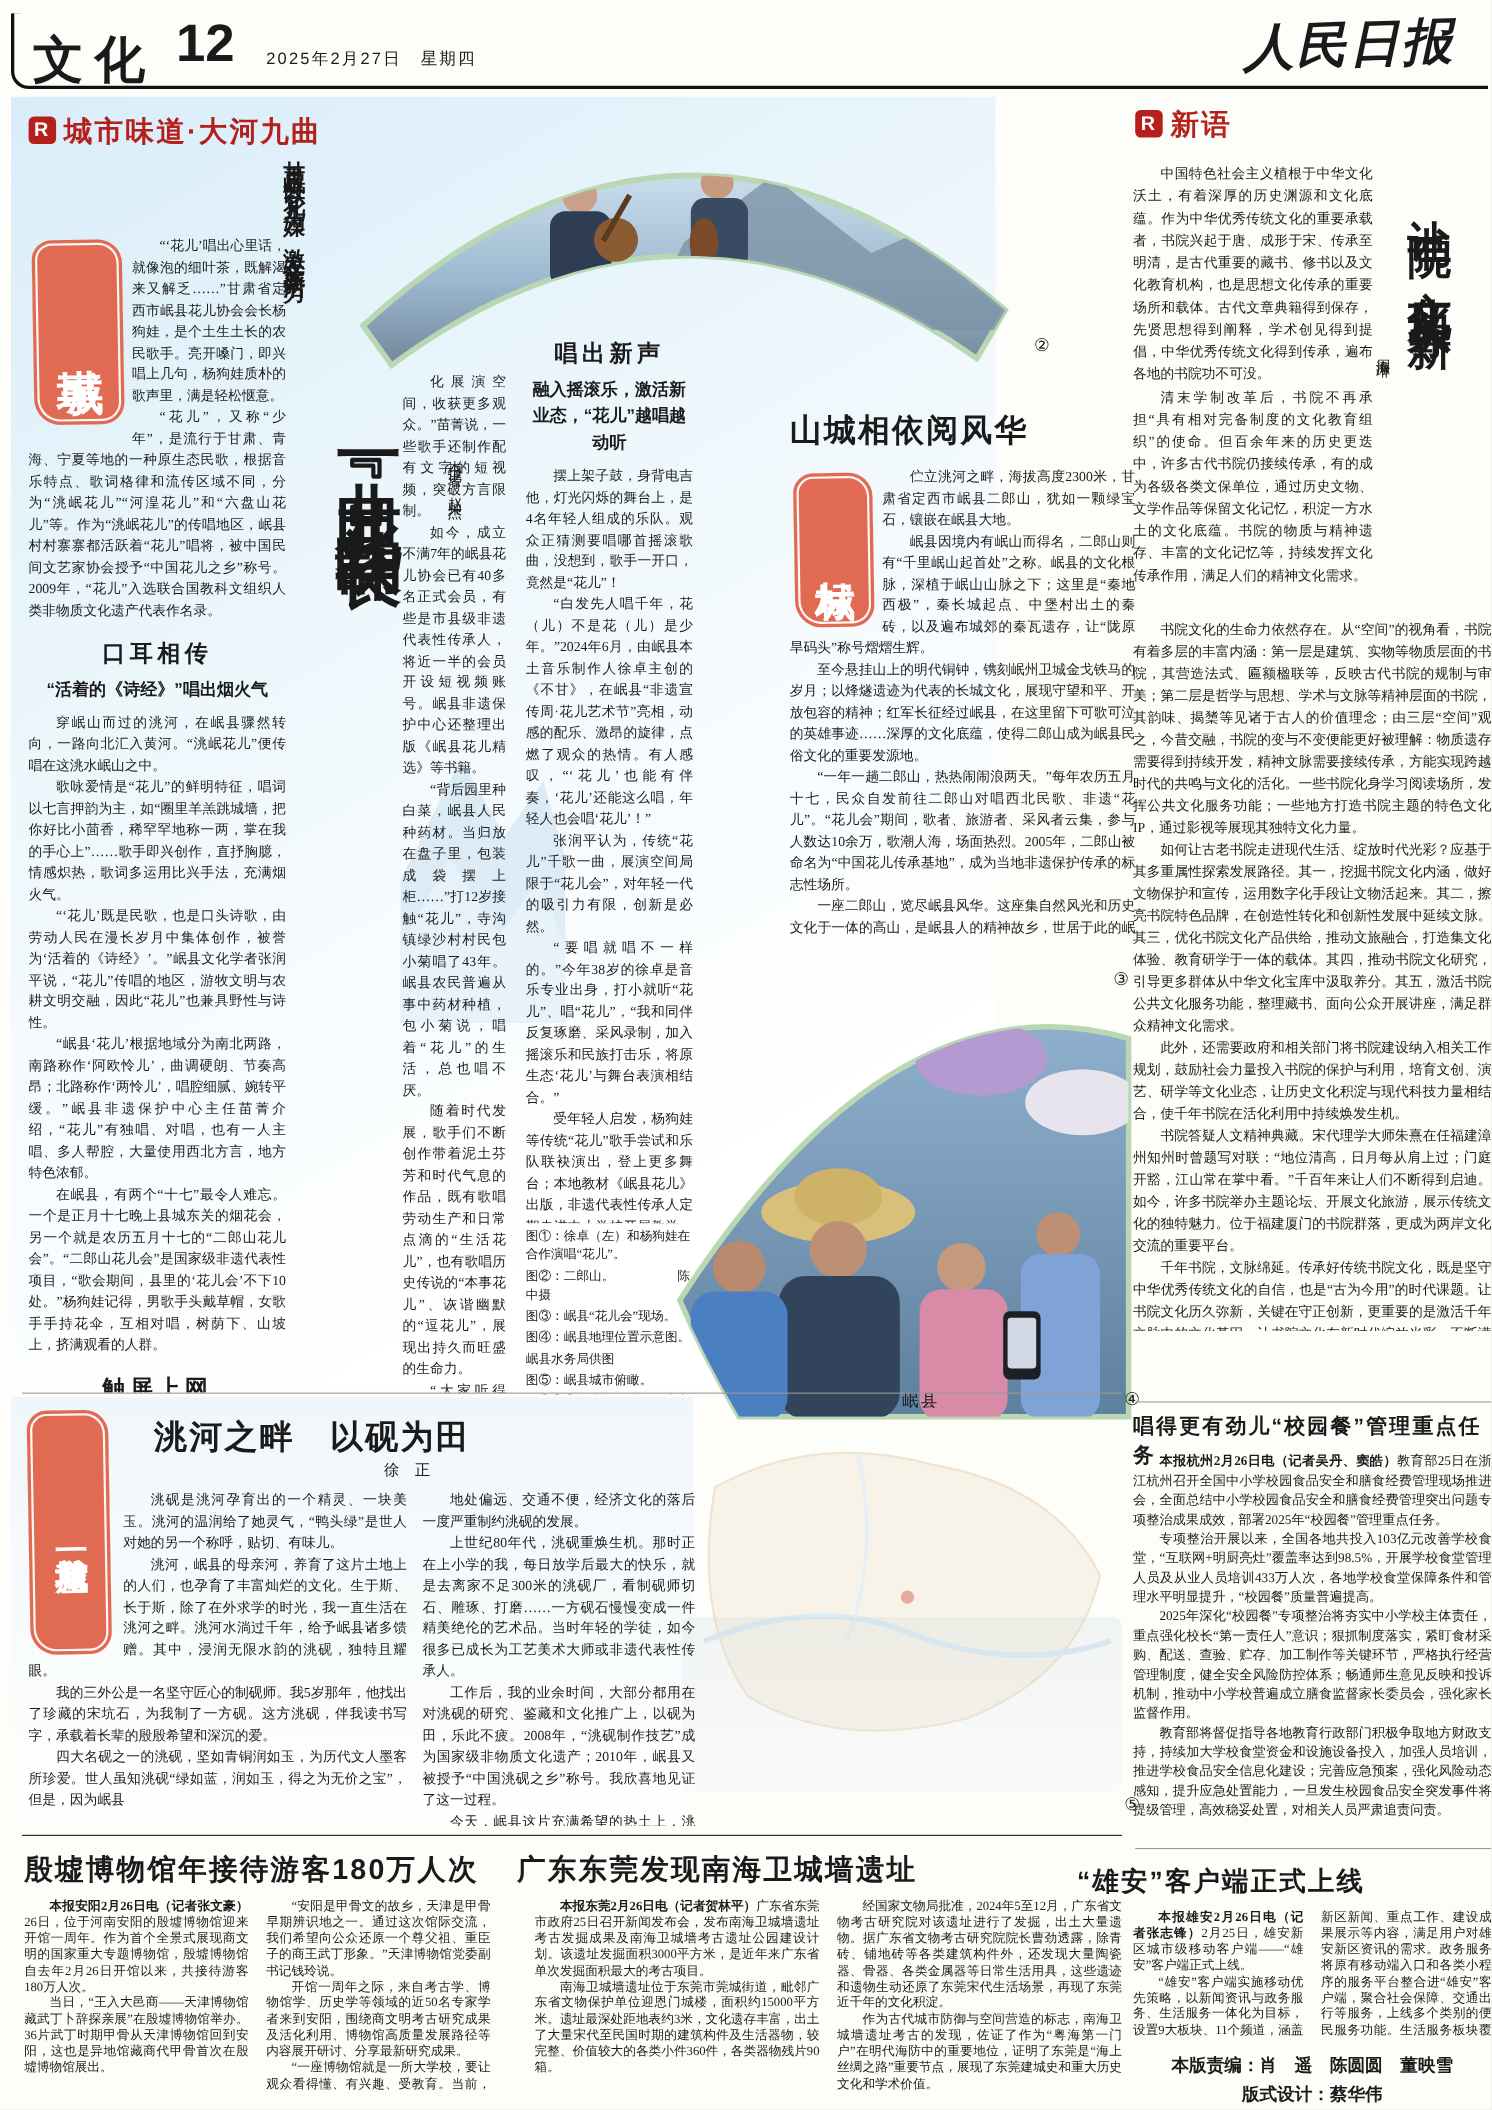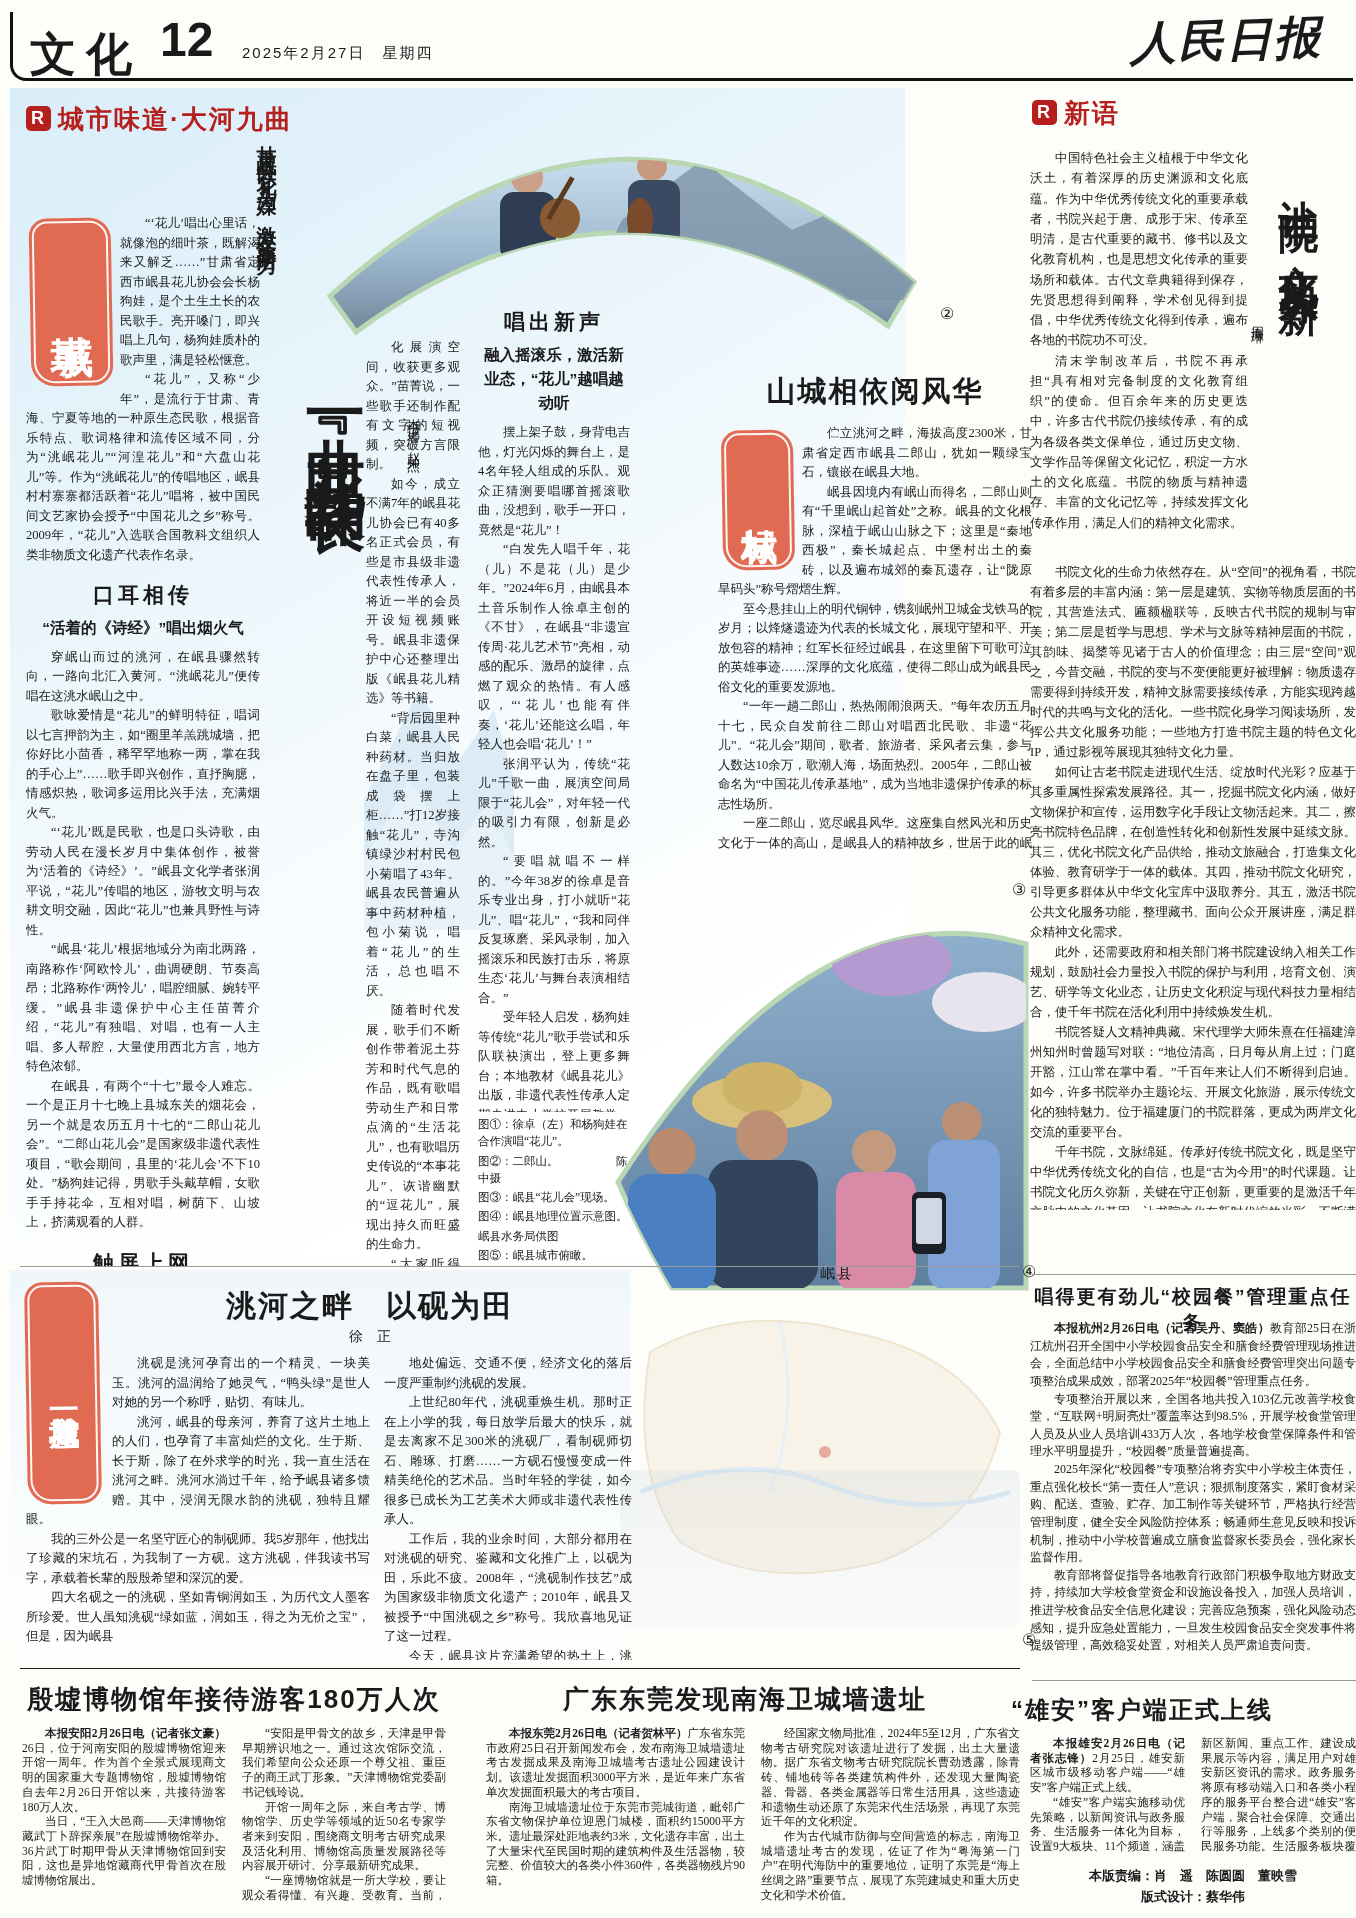--- a/index.html
+++ b/index.html
@@ -32,21 +32,21 @@
   .col p{margin:0;text-indent:2em;}
   .tight{font-size:11.5px;line-height:1.28;}
   .subhead{font-family:"Liberation Sans",sans-serif;font-weight:700;text-align:center;margin:14px 0 4px;}
   .sub-big{font-size:21px;letter-spacing:4px;}
   .sub-small{font-size:15.5px;margin-top:2px;margin-bottom:8px;}
   .vert{writing-mode:vertical-rl;text-orientation:upright;}
   .note{font-weight:700;}
   .twocol{column-count:2;column-gap:16px;}
   .caps{font-size:11.5px;line-height:1.5;}
   .caps p{margin:0 0 2px;text-indent:0;}
-  .news-hl{text-align:center;letter-spacing:2px;}
+  .news-hl{text-align:left;letter-spacing:2px;}
   .circ{font-size:16px;color:#222;font-family:"Liberation Sans",sans-serif;}
   .kai{font-family:"Liberation Serif","DejaVu Serif",serif;}
 </style>
 </head>
 <body>
 
 <div class="page">
 
   <div class="abs bracket" style="left:10px;top:12px;width:1340px;height:66px;"></div>
   <div class="abs hl sect-title" style="left:30px;top:24px;">文化</div>
@@ -286,18 +286,18 @@
   </div>
 
   <div class="abs hl news-hl" style="left:979px;top:1694px;width:326px;font-size:24px;">“雄安”客户端正式上线</div>
   <div class="abs col twocol tight" style="left:1030px;top:1736px;width:326px;height:126px;">
     <p><b>本报雄安2月26日电</b><b>（记者张志锋）</b><span>2月25日，雄安新区城市级移动客户端——“雄安”客户端正式上线。</span></p>
     <div>
         <p>“雄安”客户端实施移动优先策略，以新闻资讯与政务服务、生活服务一体化为目标，设置9大板块、11个频道，涵盖新区新闻、重点工作、建设成果展示等内容，满足用户对雄安新区资讯的需求。政务服务将原有移动端入口和各类小程序的服务平台整合进“雄安”客户端，聚合社会保障、交通出行等服务，上线多个类别的便民服务功能。生活服务板块覆盖“吃住行游购娱”，以及医疗、教育等领域，提升用户在雄安生活和安居的便利性和获得感。</p>
       </div>
   </div>
 
-  <div class="abs" style="left:1030px;top:1866px;width:326px;text-align:center;font-size:13px;line-height:1.6;">
+  <div class="abs" style="left:1030px;top:1866px;width:326px;text-align:center;font-size:16px;line-height:1.6;">
     <div class="note">本版责编：肖　遥　陈圆圆　董映雪</div>
     <div class="note">版式设计：蔡华伟</div>
   </div>
 
 </div>
 
 </body></html>

